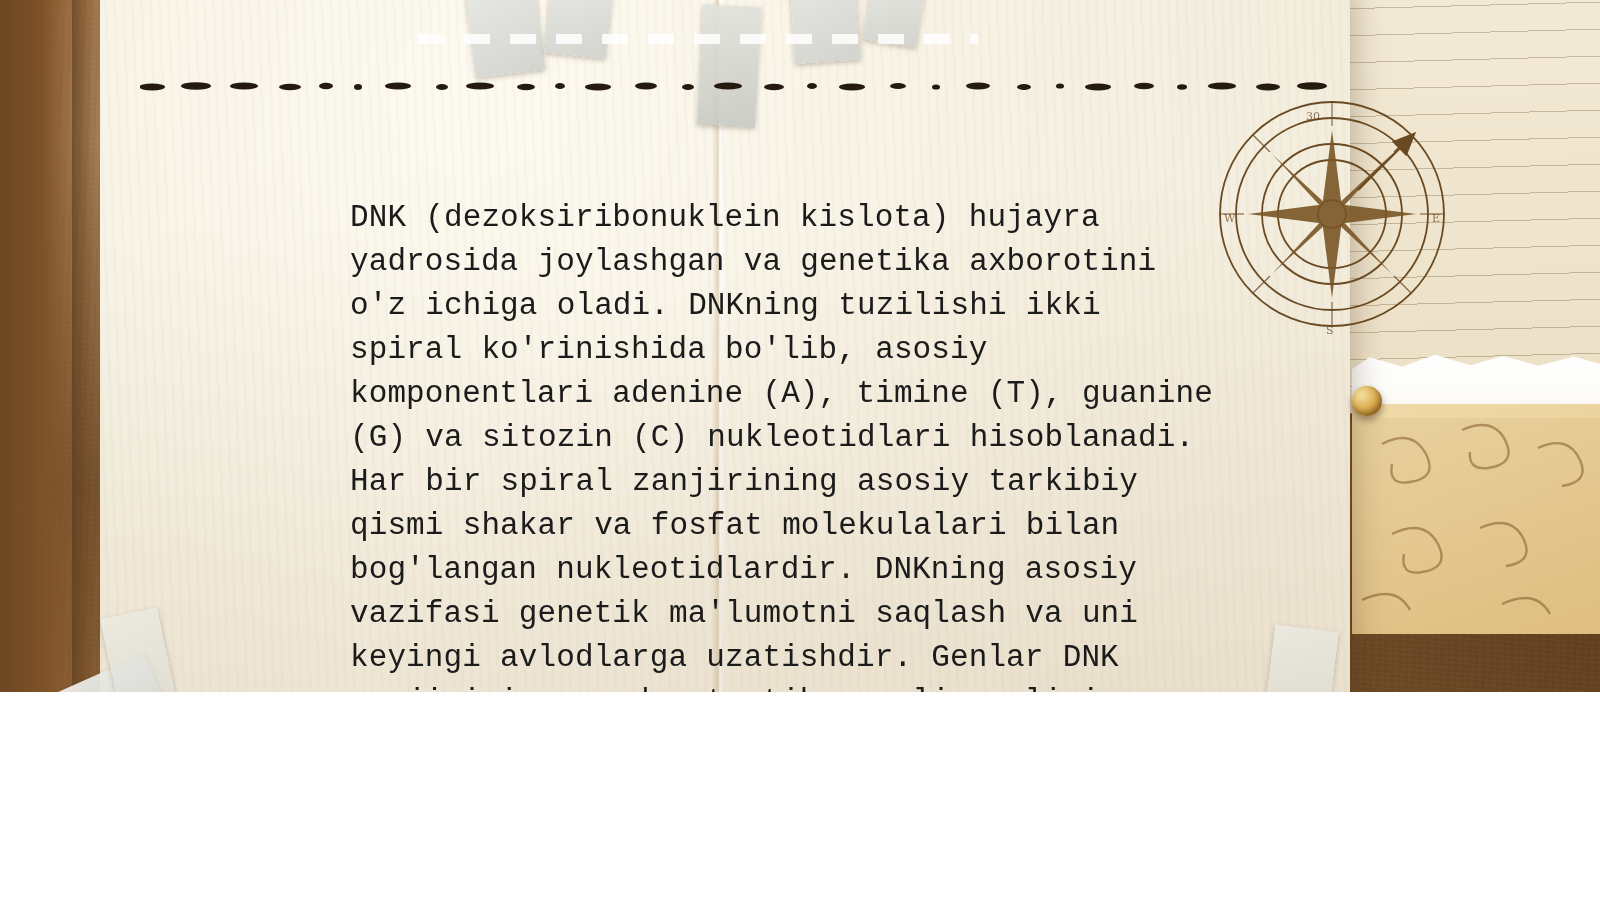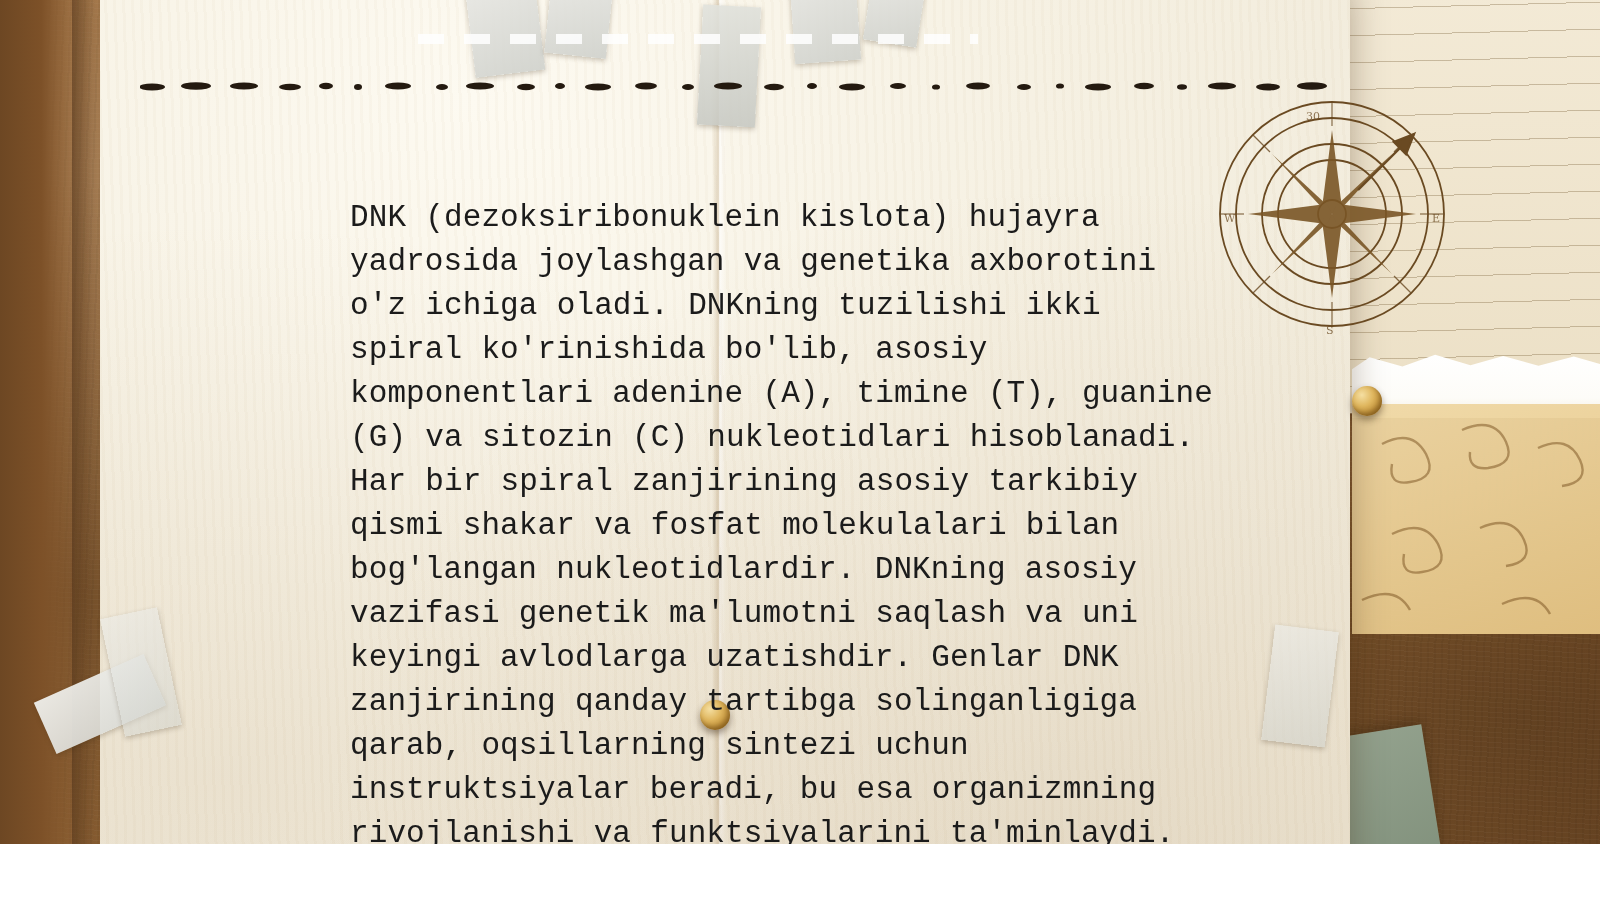--- a/index.html
+++ b/index.html
@@ -8,21 +8,21 @@
     width: 1600px;
     height: 900px;
     overflow: hidden;
     font-family: "DejaVu Sans", sans-serif;
   }
 
   
   .slide {
     position: relative;
     width: 1600px;
-    height: 844px;
+    height: 692px;
     background: #fca5a5;
     overflow: hidden;
   }
 
   
   .bg-kraft {
     position: absolute;
     inset: 0;
     background:
       radial-gradient(ellipse at 8% 20%, rgba(255,255,255,.16), transparent 45%),

